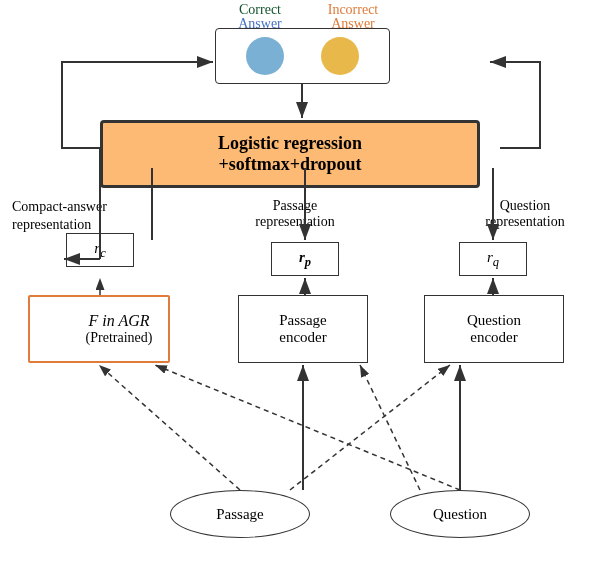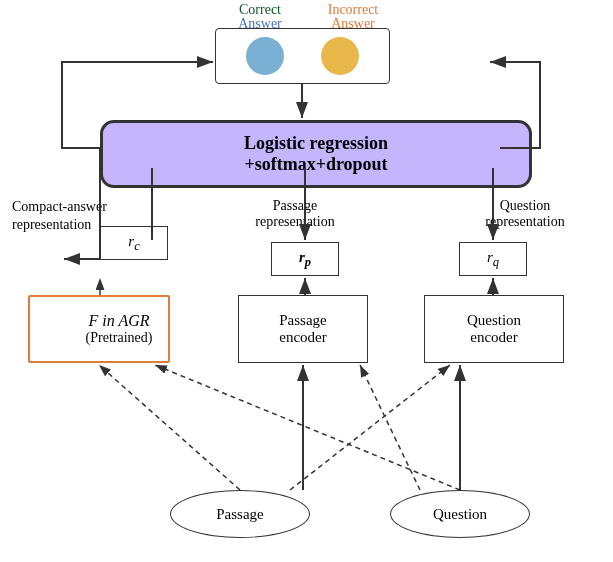--- a/index.html
+++ b/index.html
@@ -95,25 +95,25 @@
       font-size: 14px;
       text-align: center;
       width: 80px;
     }
 
     
     .logistic-box {
       position: absolute;
       top: 120px;
       left: 100px;
-      width: 432px;
+      width: 380px;
       border: 3px solid #333;
-      border-radius: 14px;
+      border-radius: 4px;
       padding: 10px 16px;
-      background: #c4b5fd;
+      background: #fdba74;
       text-align: center;
     }
 
     .logistic-box .main-text {
       font-size: 18px;
       font-weight: bold;
     }
 
     .logistic-box .sub-text {
       font-size: 18px;
@@ -145,31 +145,30 @@
       top: 198px;
       left: 470px;
       font-size: 14px;
       text-align: center;
       width: 110px;
     }
 
     
     .rc-box {
       position: absolute;
-      top: 226px;
+      top: 233px;
       left: 66px;
       width: 68px;
       height: 34px;
       border: 1.5px solid #333;
       background: white;
       display: flex;
       align-items: center;
       justify-content: center;
       font-size: 15px;
-      margin-left: 34px;
     }
 
     
     .rp-box {
       position: absolute;
       top: 242px;
       left: 271px;
       width: 68px;
       height: 34px;
       border: 1.5px solid #333;

